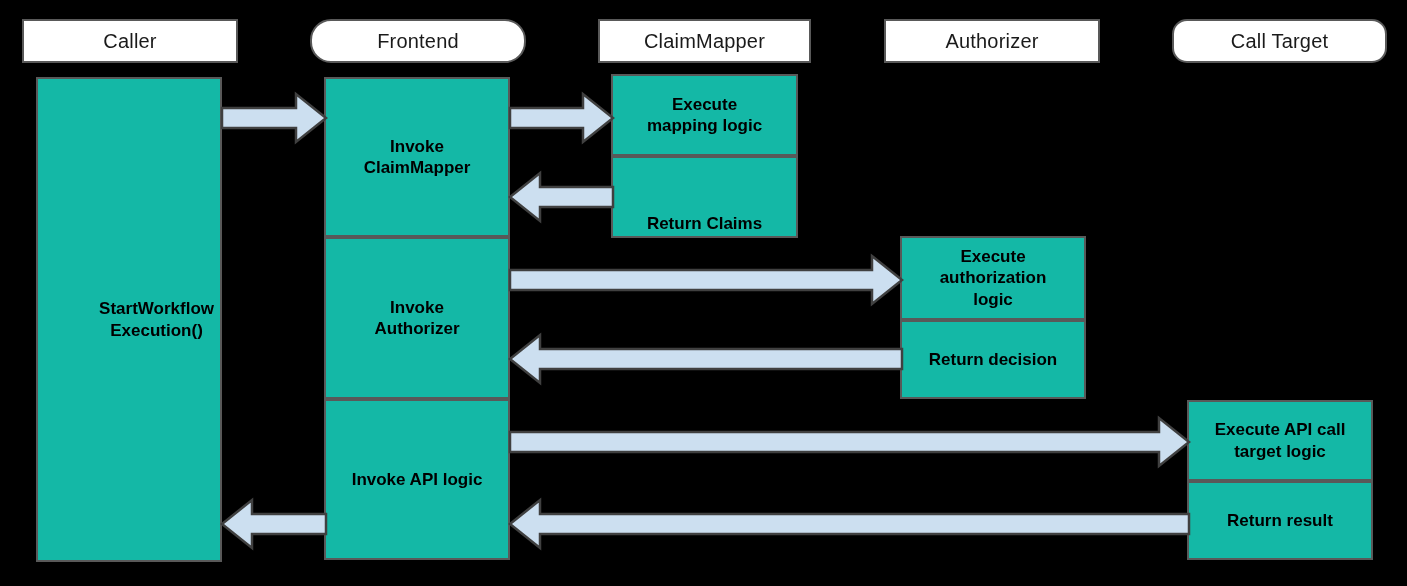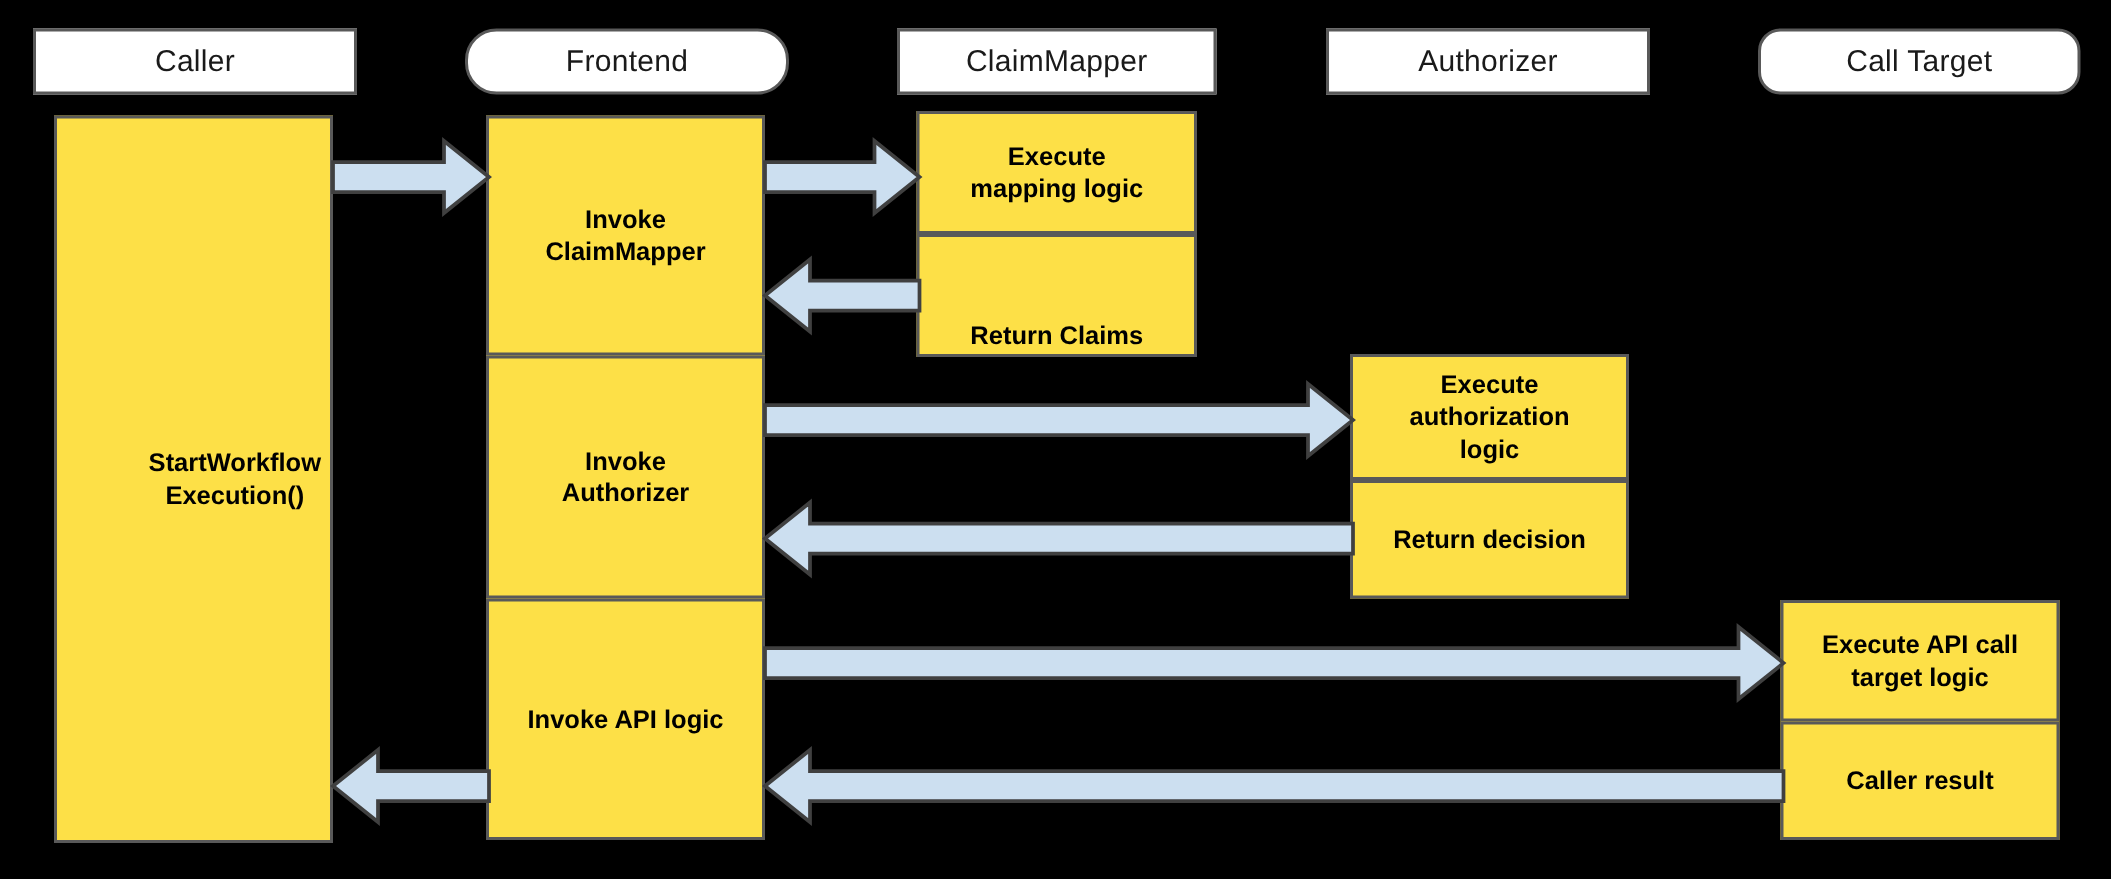--- a/index.html
+++ b/index.html
@@ -28,21 +28,21 @@
     color: #1a1a1a;
     font-size: 20px;
     font-weight: 400;
     letter-spacing: .2px;
   }
 
   
   .act {
     position: absolute;
     box-sizing: border-box;
-    background: #fde047;
+    background: #14b8a6;
     border: 2px solid #595959;
     display: flex;
     align-items: center;
     justify-content: center;
     text-align: center;
     color: #000000;
     font-size: 17px;
     font-weight: bold;
     line-height: 1.25;
     padding: 2px 6px;
@@ -104,21 +104,21 @@
     <span>Execute<br>authorization<br>logic</span>
   </div>
   <div class="act" style="left:1187px; top:400px; width:186px; height:81px;">
     <span>Execute API call<br>target logic</span>
   </div>
 
   <div class="act" style="left:900px; top:320px; width:186px; height:79px;">
     <span>Return decision</span>
   </div>
   <div class="act" style="left:1187px; top:481px; width:186px; height:79px;">
-    <span>Caller result</span>
+    <span>Return result</span>
   </div>
 
   <div class="arrow" style="left:222px; top:94px;">
     <svg width="104" height="48" viewBox="0 0 104 48">
       <polygon points="0,14 74,14 74,0 104,24 74,48 74,34 0,34" fill="#ccdff0" stroke="#404040" stroke-width="2.5" stroke-linejoin="miter"></polygon>
     </svg>
   </div>
 
   <div class="arrow" style="left:510px; top:94px;">
     <svg width="103" height="48" viewBox="0 0 103 48">

